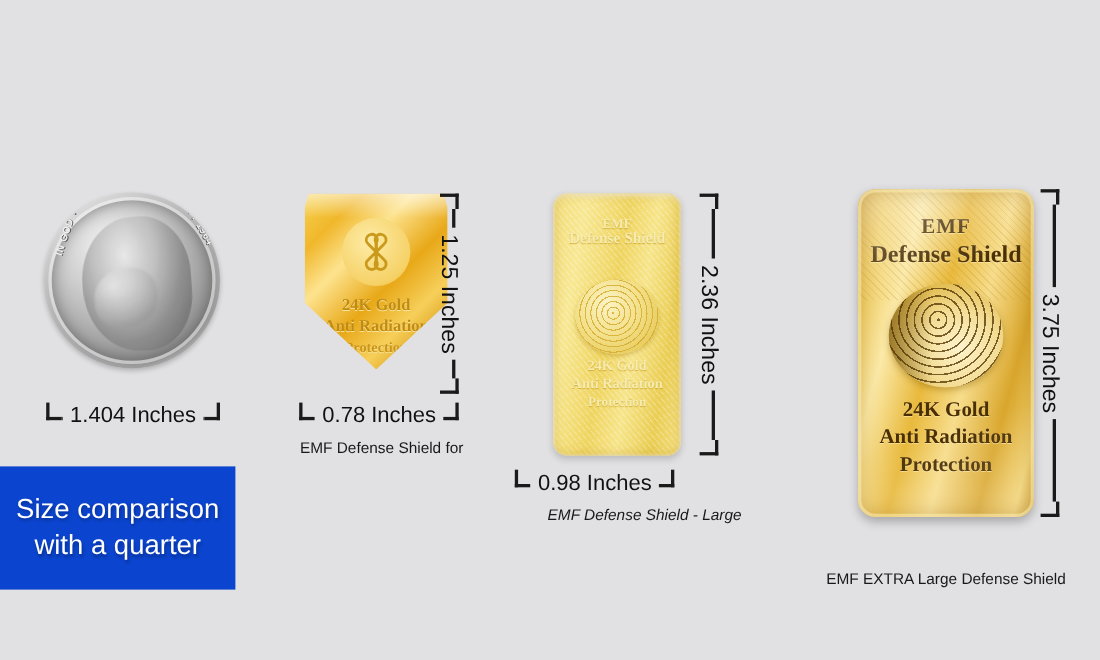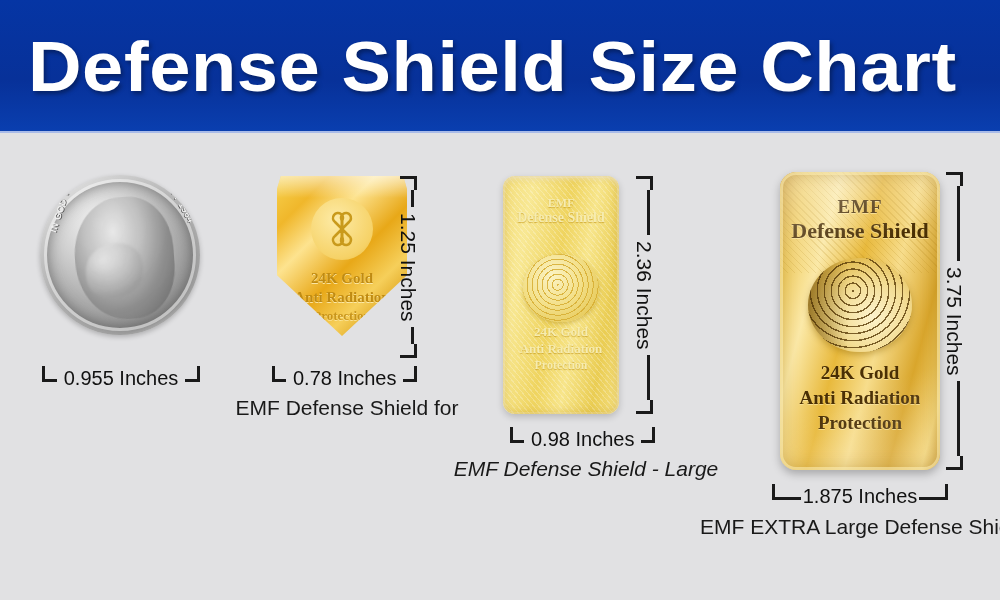--- a/index.html
+++ b/index.html
@@ -32,21 +32,21 @@
     white-space:nowrap;
     transform-origin:left center;
     transform:translateY(-50%) scaleX(1.06);
     text-shadow:2px 3px 4px rgba(0,0,0,.35);
   }
   .caption{
     position:absolute;
     text-align:center;
     color:#191919;
     font-family:"Liberation Sans Narrow","Liberation Sans",sans-serif;
-    font-size:21px;
+    font-size:14px;
     line-height:27px;
     font-weight:400;
     white-space:nowrap;
   }
 
   
   .hdim{position:absolute;height:30px;display:flex;align-items:flex-end;}
   .hdim .cap{
     width:11px;height:13px;border-left:3px solid #1a1a1a;border-bottom:3px solid #1a1a1a;
     flex:0 0 auto;
@@ -246,43 +246,44 @@
   .barXL .globe .shade{
     position:absolute;left:-8%;top:0;width:46%;height:100%;
     background:linear-gradient(90deg,rgba(70,45,5,.55),rgba(70,45,5,0));
   }
 </style>
 </head>
 <body>
 
 <div class="stage">
 
-  <div class="header">
-    <div class="header-title">Defense Shield Size Chart</div>
-  </div>
 
   <div class="coin-wrap">
     <div class="coin">
       <div class="rim"></div>
       <div class="head"></div>
       <div class="legend">
         <span class="lg-left">IN GOD WE TRUST</span>
         <span class="lg-right">LIBERTY 1964</span>
       </div>
     </div>
   </div>
 
   <div class="hdim" style="left:42px;top:352px;width:158px;">
     <div class="cap"></div>
     <div class="rule"></div>
-    <div class="txt">0.955 Inches</div>
+    <div class="txt">1.404 Inches</div>
     <div class="rule"></div>
     <div class="cap right"></div>
   </div>
 
+  <div class="callout">
+    <div class="callout-text">Size comparison
+with a quarter</div>
+  </div>
 
   <div class="shield">
     <div class="gloss"></div>
     <div class="logo">
       <svg width="40" height="40" viewBox="0 0 40 40" aria-hidden="true">
         <g fill="none" stroke="#c99a1c" stroke-width="2.6" stroke-linecap="round" stroke-linejoin="round">
           <path d="M20 20 L13 13 a5 5 0 1 1 7 -1 z"></path>
           <path d="M20 20 L27 13 a5 5 0 1 0 -7 -1 z"></path>
           <path d="M20 20 L13 27 a5 5 0 1 0 7 1 z"></path>
           <path d="M20 20 L27 27 a5 5 0 1 1 -7 1 z"></path>
@@ -328,21 +329,21 @@
   </div>
 
   <div class="vdim" style="left:636px;top:176px;height:238px;">
     <div class="cap"></div>
     <div class="rule"></div>
     <div class="txt">2.36 Inches</div>
     <div class="rule"></div>
     <div class="cap bottom"></div>
   </div>
 
-  <div class="hdim" style="left:510px;top:413px;width:126px;">
+  <div class="hdim" style="left:468px;top:413px;width:126px;">
     <div class="cap"></div>
     <div class="rule"></div>
     <div class="txt">0.98 Inches</div>
     <div class="rule"></div>
     <div class="cap right"></div>
   </div>
 
   <div class="caption" style="left:436px;top:455px;width:300px;font-style:italic;">
     <div>EMF Defense Shield - Large</div>
   </div>
@@ -363,25 +364,18 @@
   </div>
 
   <div class="vdim" style="left:946px;top:172px;height:298px;">
     <div class="cap"></div>
     <div class="rule"></div>
     <div class="txt">3.75 Inches</div>
     <div class="rule"></div>
     <div class="cap bottom"></div>
   </div>
 
-  <div class="hdim tight" style="left:772px;top:470px;width:176px;">
-    <div class="cap"></div>
-    <div class="rule"></div>
-    <div class="txt">1.875 Inches</div>
-    <div class="rule"></div>
-    <div class="cap right"></div>
-  </div>
 
   <div class="caption" style="left:700px;top:513px;width:320px;">
     <div>EMF EXTRA Large Defense Shield</div>
   </div>
 
 </div>
 
 </body></html>

